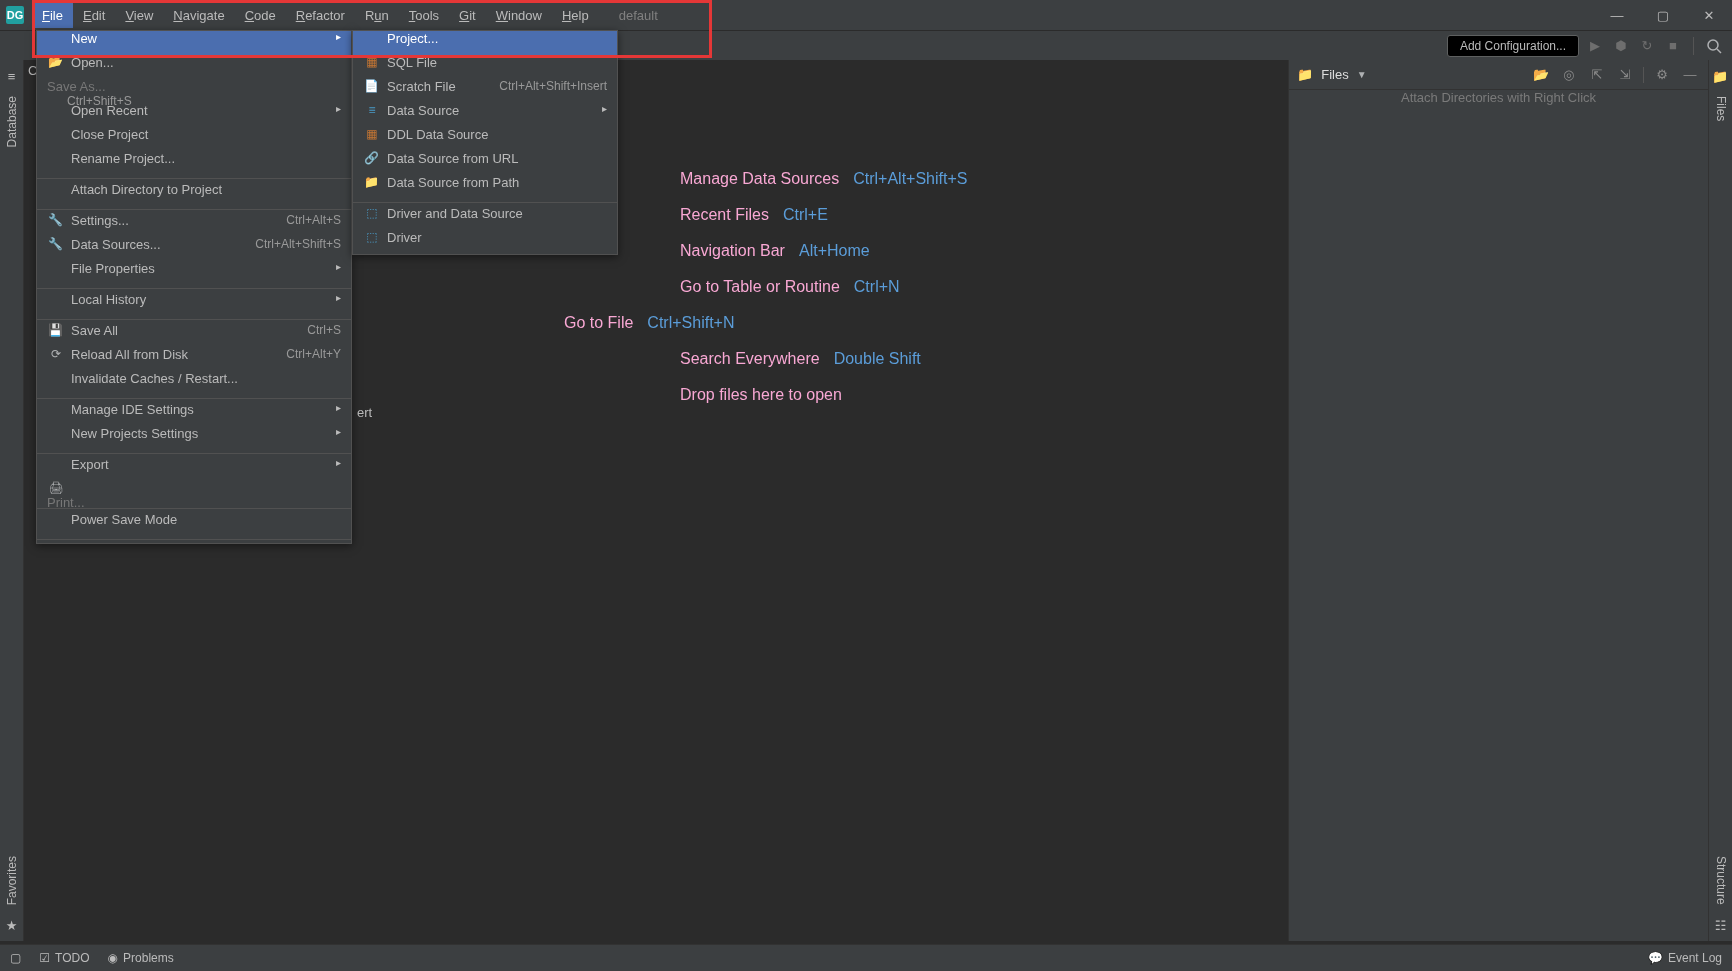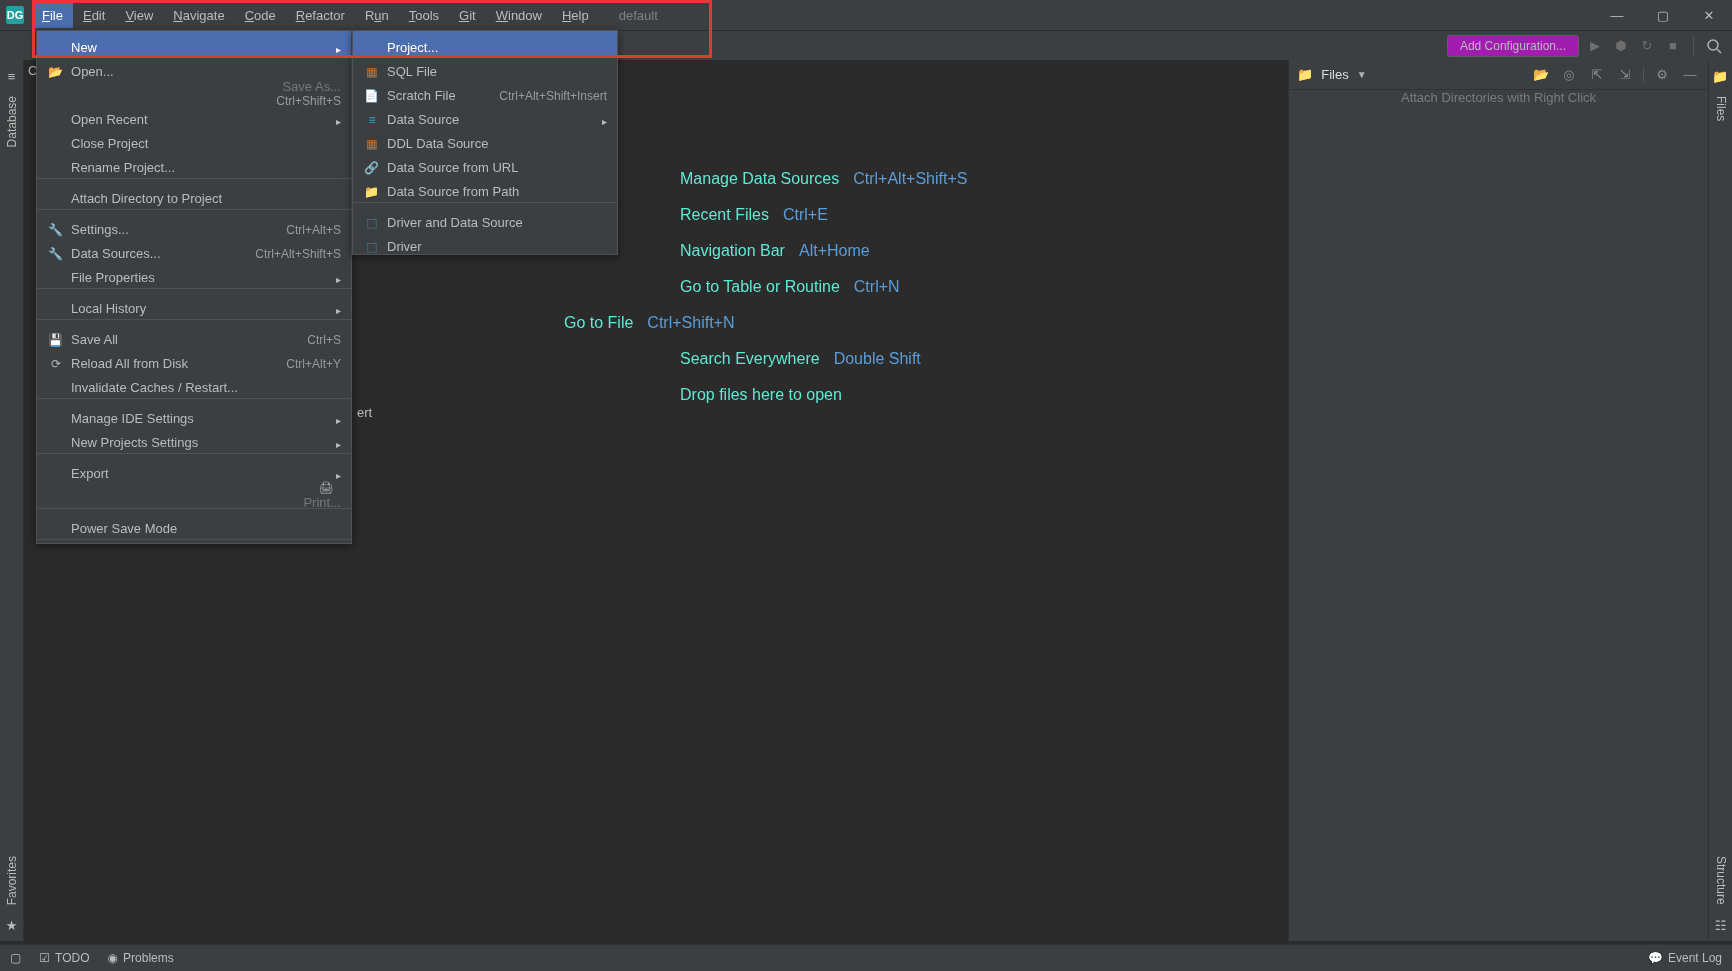--- a/index.html
+++ b/index.html
@@ -10,30 +10,30 @@
 .app-icon { width: 18px; height: 18px; background: #21a0a0; border-radius: 2px; margin-right: 8px; display: flex; align-items: center; justify-content: center; font-size: 11px; font-weight: bold; color: #fff; }
 .menu-item { padding: 5px 10px; cursor: pointer; color: #bbbbbb; }
 .menu-item.active { background: #4b6eaf; color: #fff; }
 .menu-item .ul { text-decoration: underline; }
 .project-label { margin-left: 20px; color: #808080; }
 .window-controls { margin-left: auto; display: flex; }
 .winbtn { width: 46px; height: 30px; display: flex; align-items: center; justify-content: center; color: #bbbbbb; cursor: pointer; }
 
 
 .toolbar { height: 30px; background: #3c3f41; border-top: 1px solid #2b2b2b; display: flex; align-items: center; justify-content: flex-end; padding-right: 8px; gap: 6px; }
-.config-btn { background: #a21caf; border: 1px solid #5e6060; color: #bbbbbb; padding: 3px 12px; border-radius: 3px; font-size: 12px; cursor: pointer; }
+.config-btn { background: #000000; border: 1px solid #5e6060; color: #bbbbbb; padding: 3px 12px; border-radius: 3px; font-size: 12px; cursor: pointer; }
 .toolbar-icon { width: 20px; height: 20px; display: flex; align-items: center; justify-content: center; color: #6e6e6e; cursor: pointer; }
 .toolbar-icon.search { color: #afb1b3; }
 
 
 .redbox { position: absolute; border: 3px solid #e53737; pointer-events: none; z-index: 5000; }
 
 
 .dropdown { position: absolute; background: #3c3f41; border: 1px solid #515151; box-shadow: 0 2px 8px rgba(0,0,0,.5); z-index: 1000; }
-.dd-item { display: flex; align-items: flex-end; height: 24px; padding: 0 10px; cursor: pointer; white-space: nowrap; color: #bbbbbb; }
+.dd-item { display: flex; align-items: flex-start; height: 24px; padding: 0 10px; cursor: pointer; white-space: nowrap; color: #bbbbbb; }
 .dd-item.selected { background: #4b6eaf; color: #fff; }
 .dd-item.disabled { color: #777; flex-direction: column; }
 .dd-item .icon { width: 18px; display: inline-flex; justify-content: center; margin-right: 6px; font-size: 12px; color: #afb1b3; }
 .dd-item .label { flex: 1; }
 .dd-item .shortcut { color: #999; margin-left: 20px; font-size: 12px; }
 .dd-item .arrow { margin-left: 20px; font-size: 10px; }
 .dd-sep { height: 1px; background: #515151; margin: 3px 0; }
 
 
 .left-rail { position: absolute; left: 0; top: 60px; bottom: 30px; width: 24px; background: #3c3f41; border-right: 1px solid #323232; display: flex; flex-direction: column; align-items: center; }
@@ -49,21 +49,21 @@
 .files-header { height: 30px; background: #3c3f41; border-bottom: 1px solid #323232; display: flex; align-items: center; padding: 0 8px; gap: 8px; }
 .files-title-icon { color: #afb1b3; }
 .files-title { color: #ddd; font-size: 13px; }
 .files-header-spacer { flex: 1; }
 .files-hdr-btn { width: 20px; height: 20px; display: flex; align-items: center; justify-content: center; color: #8a8a8a; cursor: pointer; }
 .files-body { flex: 1; display: flex; align-items: flex-start; justify-content: center; color: #7a7a7a; font-size: 13px; }
 
 
 .center { position: absolute; left: 480px; top: 170px; }
 .welcome-line { display: flex; gap: 14px; margin-bottom: 18px; font-size: 16px; }
-.welcome-text { color: #5eead4; }
+.welcome-text { color: #f9a8d4; }
 .welcome-shortcut { color: #5b9dd9; }
 
 
 .statusbar { position: absolute; left: 0; right: 0; bottom: 0; height: 27px; background: #3c3f41; border-top: 1px solid #323232; display: flex; align-items: center; padding: 0 10px; gap: 18px; font-size: 12px; }
 .status-item { display: flex; align-items: center; gap: 5px; color: #bbbbbb; cursor: pointer; }
 .status-spacer { flex: 1; }
 
 svg { display: block; }
 </style>
 </head>

